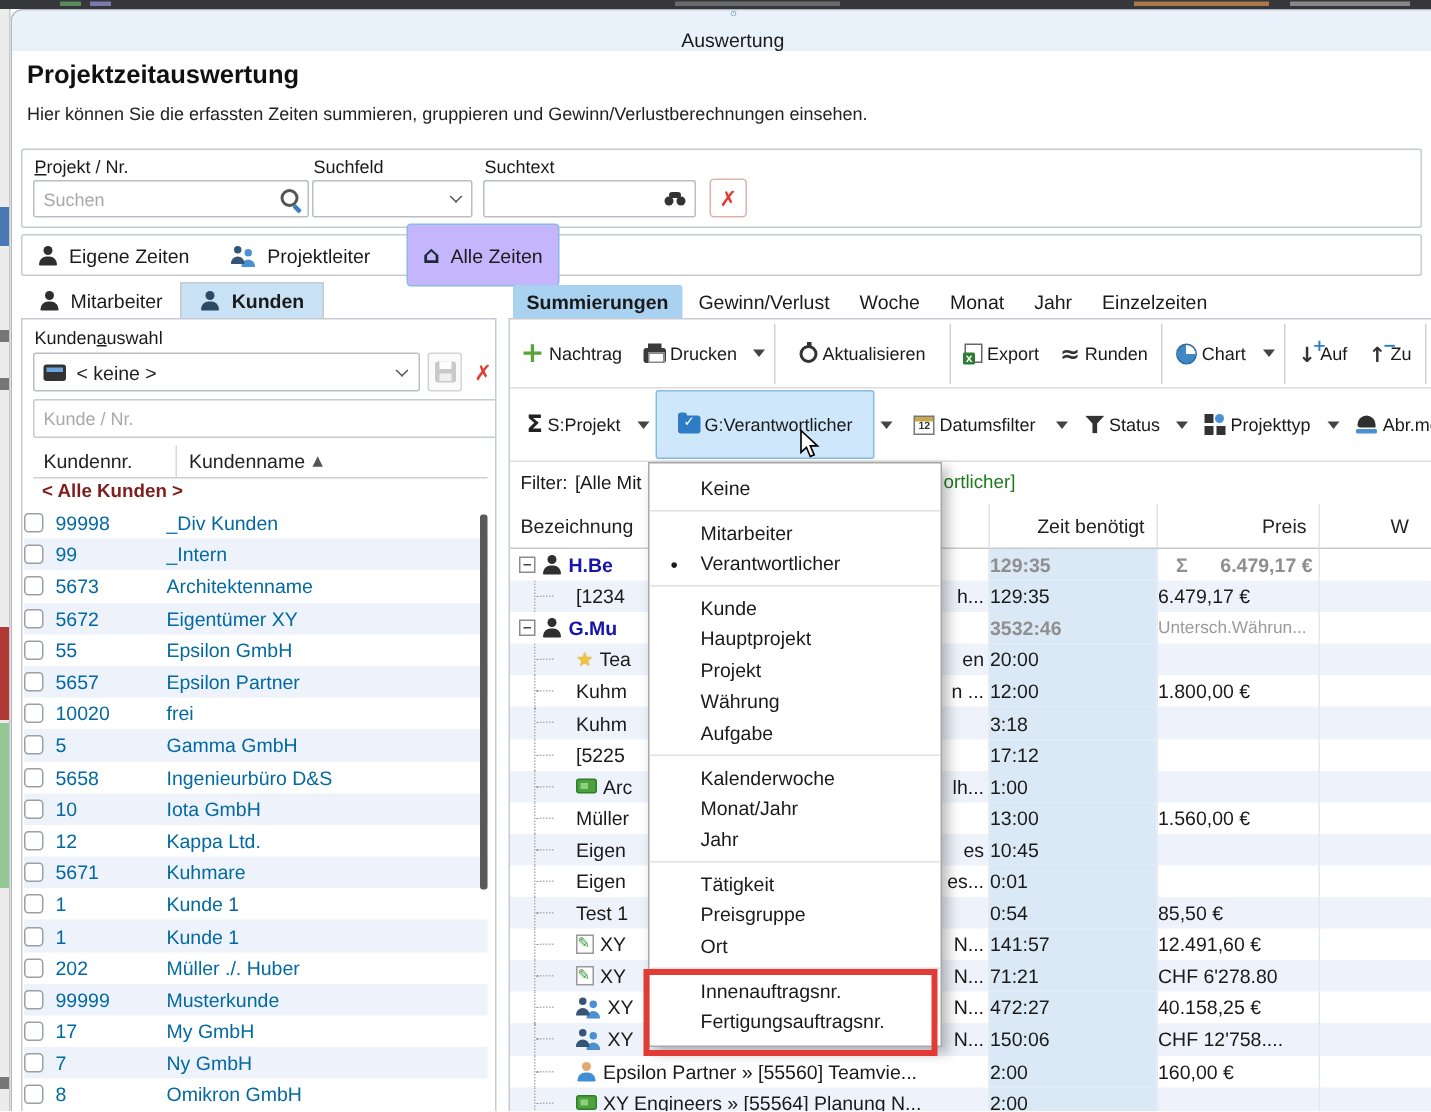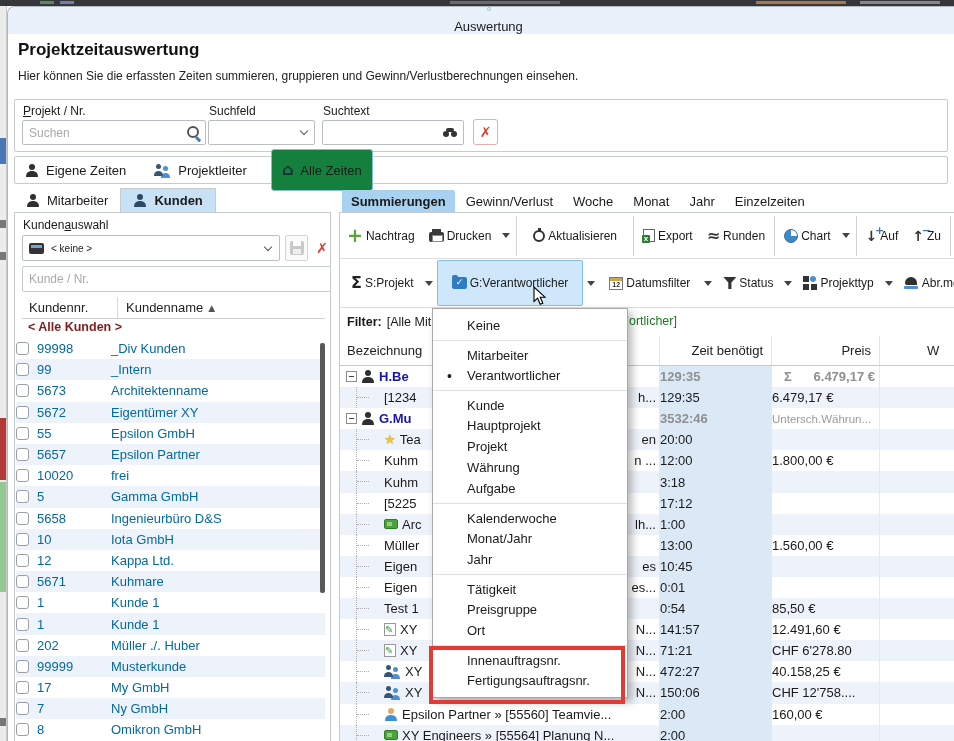--- a/index.html
+++ b/index.html
@@ -24,29 +24,29 @@
   #search-panel { position:absolute; left:6px; top:92px; width:934px; height:53px; border:1px solid #c6cad1; border-radius:2px; background:#fff; }
   .flabel { position:absolute; top:4px; font-size:12px; color:#1a1a1a; }
   .fbox { position:absolute; top:20px; height:25px; border:1px solid #b9bec6; border-radius:2px; background:#fff; display:flex; align-items:center; }
   .fbox input { border:none; outline:none; flex:1; font-size:12px; padding:0 6px; font-family:inherit; color:#333; min-width:0; background:transparent; }
   .fbox input::placeholder { color:#a9a9a9; }
   #xbtn { position:absolute; left:458px; top:19px; width:25px; height:26px; border:1px solid #e3b1ac; border-radius:3px; background:#fff; display:flex; align-items:center; justify-content:center; cursor:default; }
 
   
   #scope-bar { position:absolute; left:6px; top:149px; width:934px; height:28px; border:1px solid #c6cad1; border-radius:2px; display:flex; align-items:center; padding-left:10px; gap:28px; background:#fff; }
   .scope-item { display:flex; align-items:center; gap:7px; font-size:13px; color:#1a1a1a; }
-  .scope-item.chip { background:#15803d; border:1px solid #86bbe2; border-radius:3px; padding:12px 10px; margin-left:-4px; }
+  .scope-item.chip { background:#c4b5fd; border:1px solid #86bbe2; border-radius:3px; padding:12px 10px; margin-left:-4px; }
 
   
   #left-tabs { position:absolute; left:6px; top:181px; height:25px; display:flex; align-items:flex-end; }
   .ltab { display:flex; align-items:center; gap:7px; font-size:13px; padding:4px 12px 5px 12px; color:#1a1a1a; }
   .ltab.active { background:#c8e1f5; border:1px solid #c6cad1; border-bottom:none; font-weight:bold; }
   #left-panel { position:absolute; left:6px; top:205px; width:317px; height:530px; border:1px solid #c6cad1; background:#fff; overflow:hidden; }
   #ka-label { position:absolute; left:8px; top:5px; font-size:12px; color:#1a1a1a; }
-  #ka-combo { position:absolute; left:7px; top:22px; width:258px; height:26px; border:1px solid #b9bec6; border-radius:2px; display:flex; align-items:center; gap:7px; padding:0 6px; font-size:10px; color:#222; }
+  #ka-combo { position:absolute; left:7px; top:22px; width:258px; height:26px; border:1px solid #b9bec6; border-radius:2px; display:flex; align-items:center; gap:7px; padding:0 6px; font-size:13px; color:#222; }
   #ka-combo .chev { margin-left:auto; }
   #ka-save { position:absolute; left:270px; top:22px; width:23px; height:26px; border:1px solid #d4d4d4; border-radius:2px; display:flex; align-items:center; justify-content:center; background:#fafafa; }
   #ka-x { position:absolute; left:297px; top:22px; width:20px; height:26px; display:flex; align-items:center; justify-content:center; }
   #ku-search { position:absolute; left:7px; top:53px; width:339px; height:26px; border:1px solid #c6cad1; border-radius:2px; display:flex; align-items:center; }
   #cust-header { position:absolute; left:7px; top:84px; width:303px; height:22px; border-bottom:1px solid #cfcfcf; font-size:13px; color:#222; display:flex; align-items:center; }
   #cust-header .h1 { width:96px; padding-left:7px; border-right:1px solid #d9d9d9; height:100%; display:flex; align-items:center; }
   #cust-header .h2 { padding-left:8px; display:flex; align-items:center; gap:5px; }
   #all-row { position:absolute; left:7px; top:107px; font-size:12.5px; font-weight:bold; color:#7f1d1d; padding-left:6px; }
   #cust-rows { position:absolute; left:1px; top:125px; width:309px; }
   .crow { display:flex; align-items:center; height:21.2px; font-size:13px; color:#0369a1; padding-left:0; }
@@ -63,21 +63,21 @@
   #toolbar1 { position:absolute; left:0; top:0; width:616px; height:46px; border-bottom:1px solid #dcdcdc; display:flex; align-items:center; }
   #toolbar2 { position:absolute; left:0; top:46px; width:616px; height:49px; border-bottom:1px solid #dcdcdc; display:flex; align-items:center; padding-left:4px; }
   .tbtn { display:flex; flex-direction:row; align-items:center; justify-content:center; gap:3px; padding:0 7px; height:42px; }
   .tbtn .lbl { font-size:12px; color:#1a1a1a; white-space:nowrap; }
   .tbtn.active { background:#cfe7fa; border:1px solid #88bce4; border-radius:2px; height:46px; }
   .tsep { width:1px; background:#d2d2d2; height:40px; margin:0 2px; flex:none; }
   .darr { width:0; height:0; border-left:4px solid transparent; border-right:4px solid transparent; border-top:5px solid #444; margin:0 4px; flex:none; }
   .iconslot { height:16px; display:flex; align-items:center; justify-content:center; }
 
   #filter-line { position:absolute; left:0; top:95px; width:616px; height:28px; font-size:12.5px; display:flex; align-items:center; padding-left:7px; }
-  #filter-line .fprefix { font-weight:bold; color:#1a1a1a; margin-right:5px; }
+  #filter-line .fprefix { font-weight:normal; color:#1a1a1a; margin-right:5px; }
   #filter-left { color:#1a1a1a; }
   #filter-right { position:absolute; left:289px; top:6px; color:#1e7a1e; }
 
   #main-header { position:absolute; left:0; top:123px; width:616px; height:30px; border-bottom:1px solid #c9c9c9; display:flex; align-items:center; font-size:13px; color:#222; }
   #main-header .thname { width:319px; padding-left:7px; }
   #main-header .thtime { width:112px; text-align:right; padding-right:8px; border-left:1px solid #dfe3ea; height:100%; display:flex; align-items:center; justify-content:flex-end; }
   #main-header .thprice { width:108px; text-align:right; padding-right:8px; border-left:1px solid #dfe3ea; height:100%; display:flex; align-items:center; justify-content:flex-end; }
   #main-header .thw { flex:1; padding-left:47px; border-left:1px solid #dfe3ea; height:100%; display:flex; align-items:center; }
   #main-rows { position:absolute; left:0; top:153px; width:616px; }
   .trow { display:flex; height:21.1px; font-size:13px; color:#1a1a1a; align-items:stretch; }

